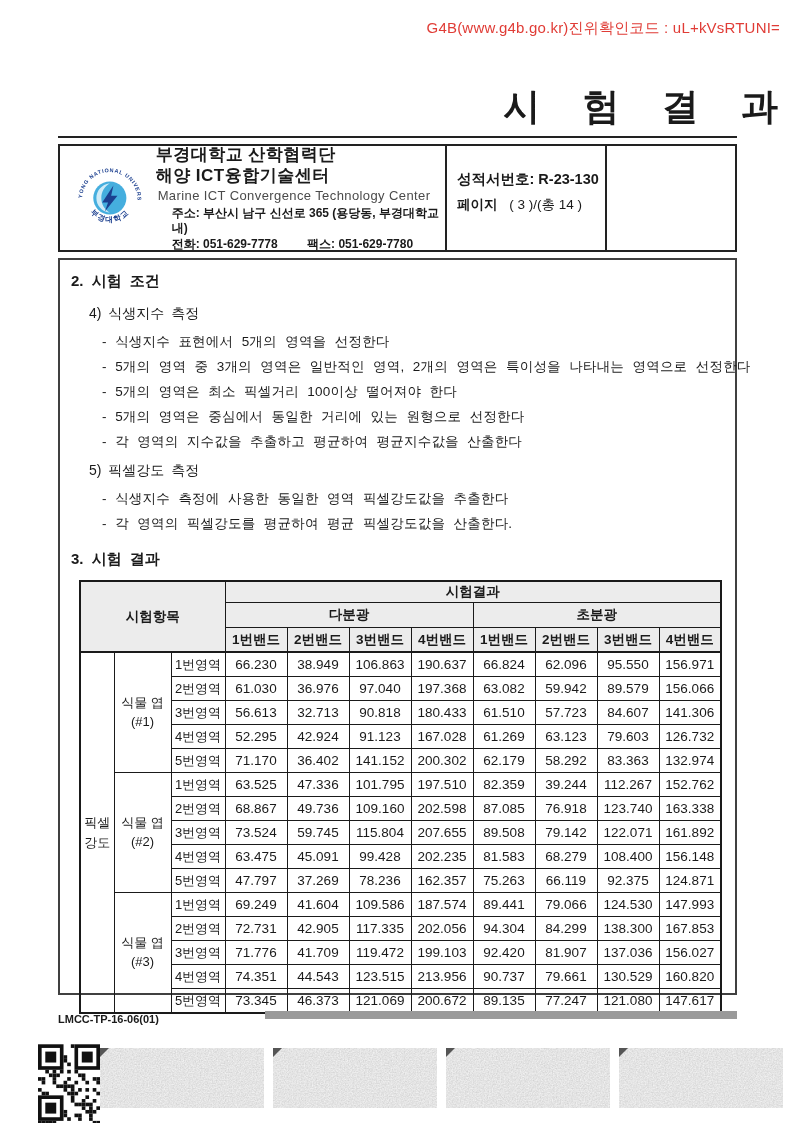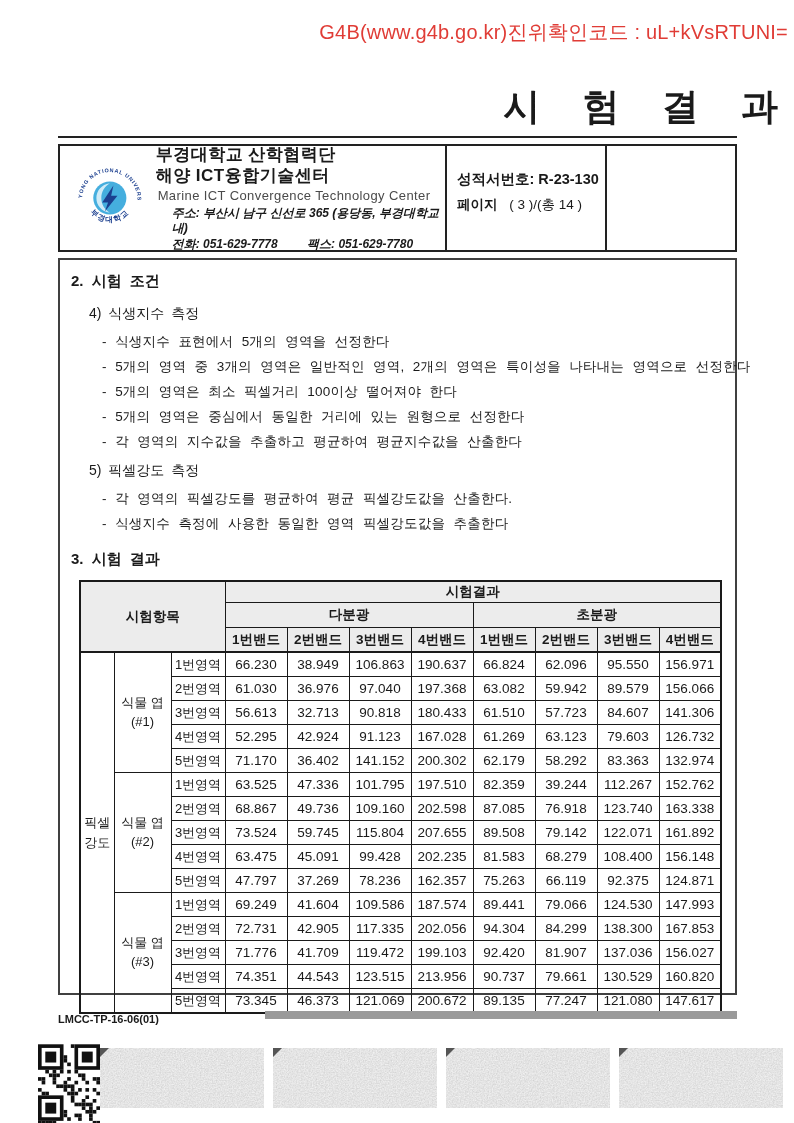--- a/index.html
+++ b/index.html
@@ -1,33 +1,33 @@
 <!DOCTYPE html>
 <html style="--accent-red: #e03c36; --head-gray: #ececec;"><head>
 <meta charset="utf-8">
 <style>
   html,body{margin:0;padding:0;background:#777;}
   .page{position:relative;width:794px;height:1123px;background:#fff;overflow:hidden;
         font-family:"Liberation Sans","DejaVu Sans",sans-serif;color:#1a1a1a;}
   
-  .g4b-code{position:absolute;top:19px;right:6px;font-size:20px;letter-spacing:.2px;
+  .g4b-code{position:absolute;top:19px;right:14px;font-size:15px;letter-spacing:.2px;
             color:var(--accent-red,#e03c36);}
   
   .doc-title{position:absolute;top:82px;left:0;width:100%;text-align:right;
              font-size:37px;font-weight:700;letter-spacing:16px;text-indent:16px;}
   .title-rule{position:absolute;top:136px;left:58px;width:679px;border-top:2px solid #222;}
   
   .header-box{position:absolute;top:144px;left:58px;width:679px;height:108px;
               border:2px solid #222;box-sizing:border-box;display:flex;}
   .logo-cell{width:385px;box-sizing:border-box;display:flex;align-items:center;
              padding:6px 4px 6px 14px;gap:10px;}
   .org-lines{line-height:1.25;}
   .org-name1,.org-name2{font-size:17px;font-weight:700;letter-spacing:.5px;}
   .org-name-en{font-size:13px;color:#4a4a4a;letter-spacing:.4px;margin:2px 0 2px 2px;}
-  .org-addr,.org-tel{font-size:12px;font-weight:700;margin-left:16px;margin-top:1px;font-style:italic;}
+  .org-addr,.org-tel{font-size:12px;font-weight:700;margin-left:16px;margin-top:1px;}
   .org-fax{margin-left:26px;}
   .serial-cell{width:160px;box-sizing:border-box;border-left:2px solid #222;
                padding:24px 0 0 10px;}
   .serial-line{font-size:14.5px;font-weight:700;white-space:nowrap;}
   .page-line{font-size:13.5px;margin-top:7px;white-space:nowrap;}
   .page-line .lbl{font-weight:700;}
   .page-line .val{margin-left:8px;}
   .empty-cell{flex:1;border-left:2px solid #222;}
   
   .main-box{position:absolute;top:258px;left:58px;width:679px;height:737px;
@@ -114,22 +114,22 @@
     <div class="cond-list">
       <div class="cond-item">- 식생지수 표현에서 5개의 영역을 선정한다</div>
       <div class="cond-item">- 5개의 영역 중 3개의 영역은 일반적인 영역, 2개의 영역은 특이성을 나타내는 영역으로 선정한다</div>
       <div class="cond-item">- 5개의 영역은 최소 픽셀거리 100이상 떨어져야 한다</div>
       <div class="cond-item">- 5개의 영역은 중심에서 동일한 거리에 있는 원형으로 선정한다</div>
       <div class="cond-item">- 각 영역의 지수값을 추출하고 평균하여 평균지수값을 산출한다</div>
     </div>
 
     <div class="sub-title second">5) 픽셀강도 측정</div>
     <div class="cond-list">
+      <div class="cond-item">- 식생지수 측정에 사용한 동일한 영역 픽셀강도값을 추출한다</div>
       <div class="cond-item">- 각 영역의 픽셀강도를 평균하여 평균 픽셀강도값을 산출한다.</div>
-      <div class="cond-item">- 식생지수 측정에 사용한 동일한 영역 픽셀강도값을 추출한다</div>
     </div>
 
     <div class="sec-heading third">3. 시험 결과</div>
 
     <table class="results-table">
       <colgroup>
         <col style="width:34px">
           <col style="width:57px">
           <col style="width:54px">
         <col style="width:62px">

